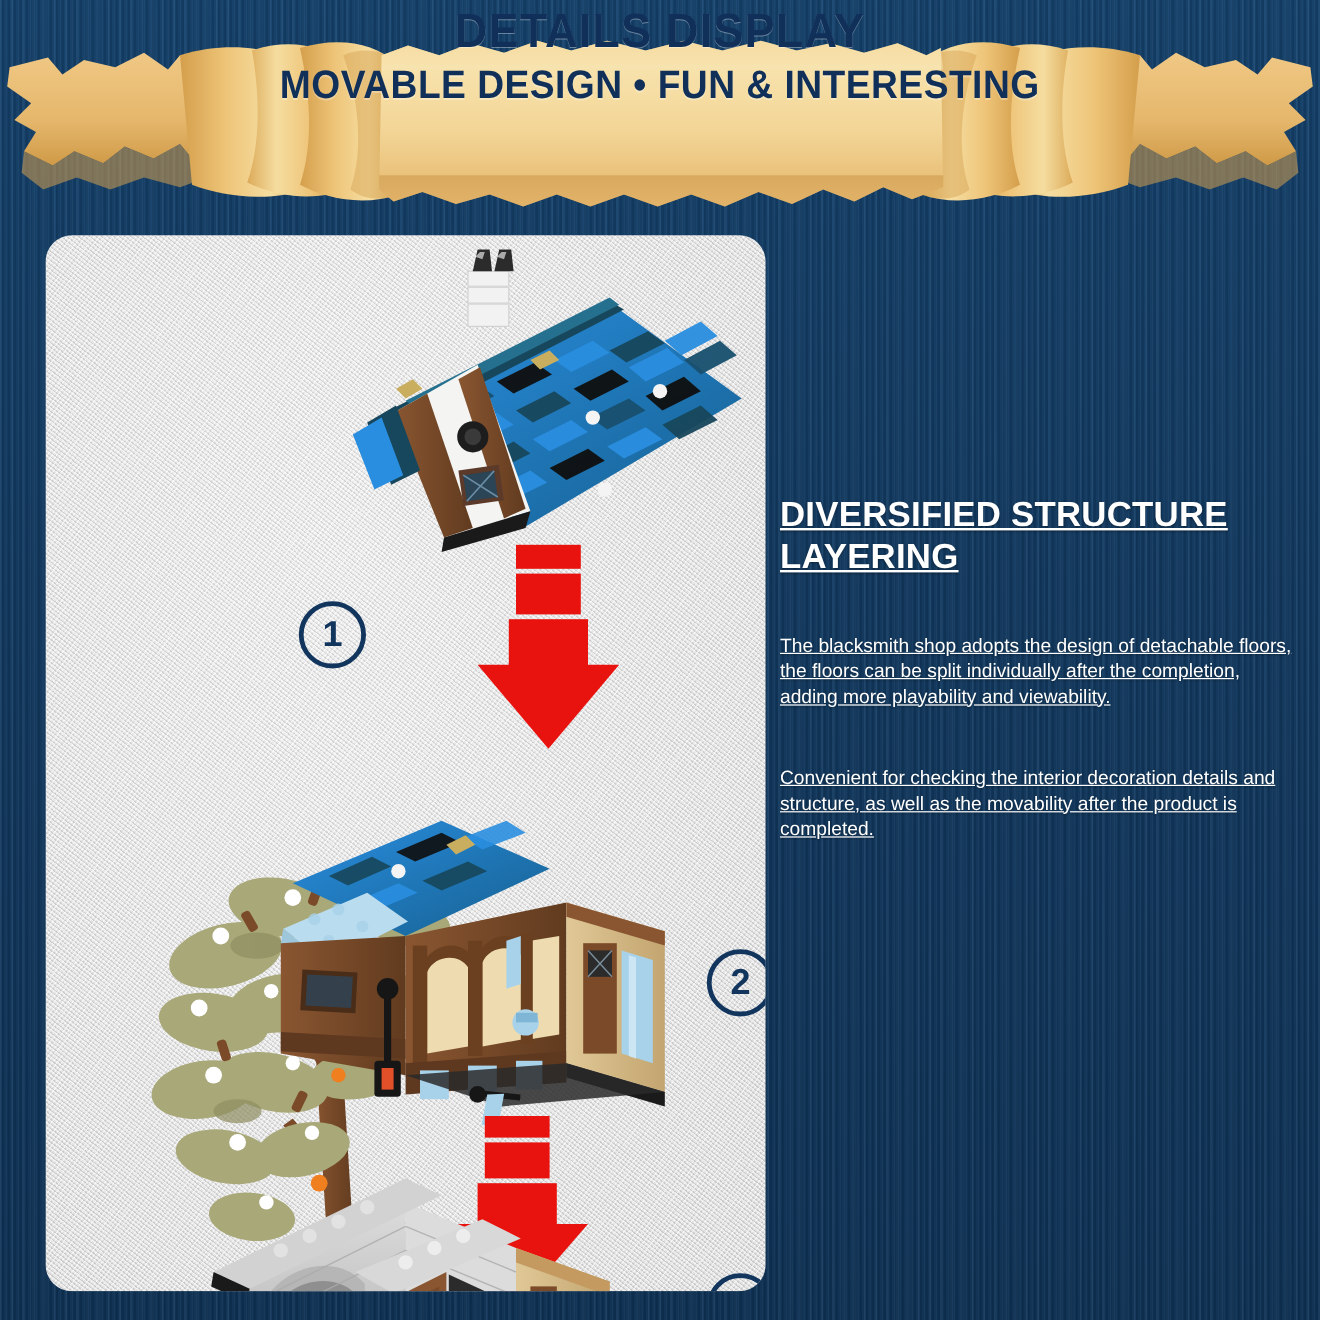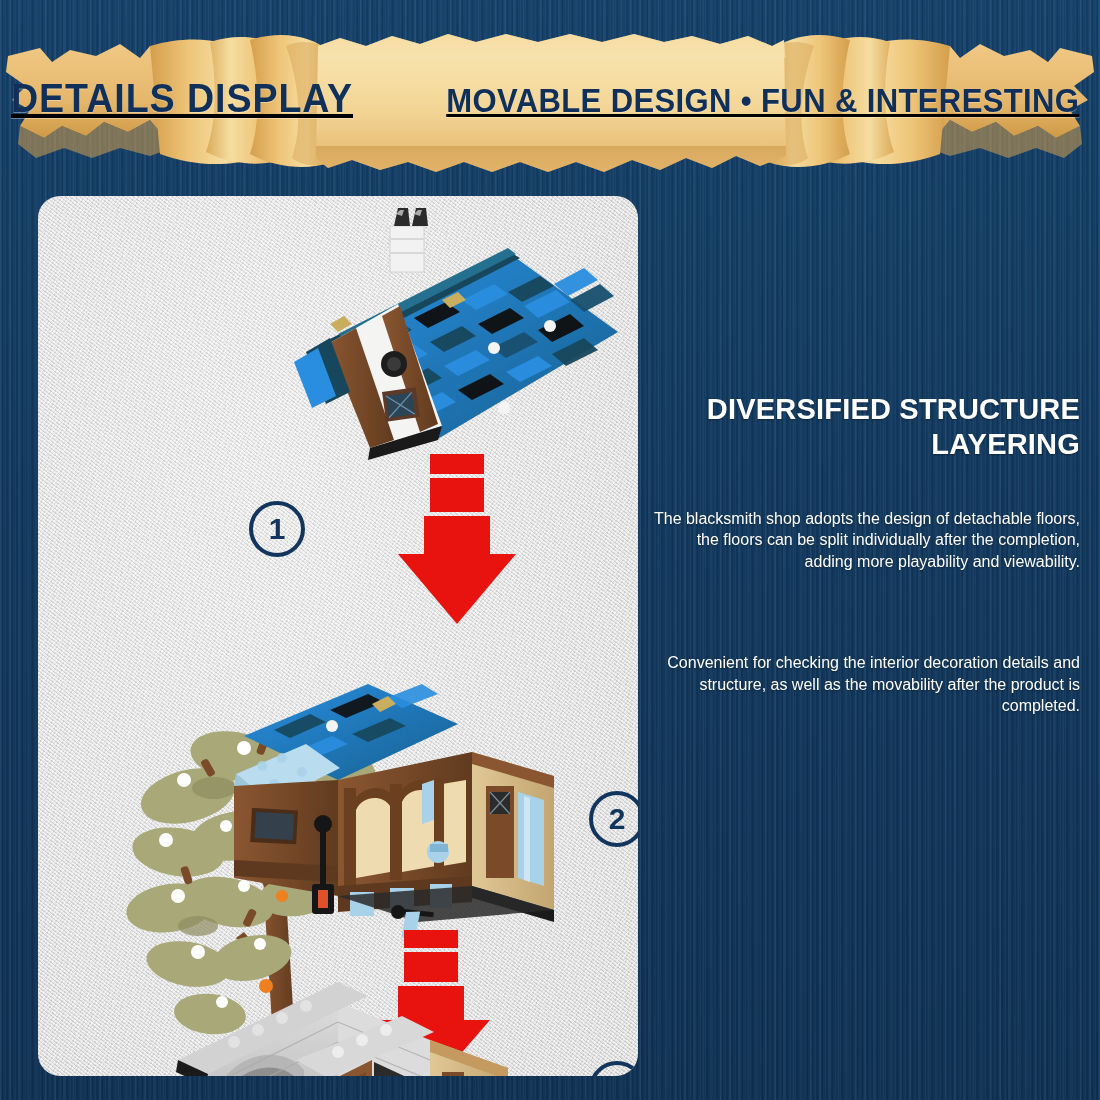--- a/index.html
+++ b/index.html
@@ -28,24 +28,23 @@
   }
 
   
   .banner-wrap {
     position:absolute; left:0; top:6px; width:1100px; height:185px;
   }
   .banner-wrap svg { display:block; width:1100px; height:185px; }
 
   .banner-text {
     position:absolute; left:0; top:0; width:1100px; height:185px;
-    display:flex; flex-direction:row;
-    align-items:center; justify-content:space-between;
+    display:flex; flex-direction:column;
+    align-items:center; justify-content:flex-start;
     pointer-events:none;
-    text-decoration:underline;
   }
   .title-main {
     font-size:40px; font-weight:bold; color:#10305a;
     letter-spacing:1.0px;
     transform:scaleX(0.94);
     line-height:1.03;
     text-shadow:0 1px 0 rgba(255,255,255,0.35);
   }
   .title-sub {
     font-size:33px; font-weight:bold; color:#10305a;
@@ -85,34 +84,34 @@
     color:#12355e; font-size:30px; font-weight:bold;
     font-family:"Liberation Sans", sans-serif;
     line-height:1;
   }
   #badge-1 { left:211px; top:305px; }
   #badge-2 { left:551px; top:595px; }
   #badge-3 { left:551px; top:865px; }
 
   
   .text-col {
-    position:absolute; left:650px; top:392px; width:430px;
-    text-align:right; color:#ffffff;
+    position:absolute; left:650px; top:412px; width:430px;
+    text-align:left; color:#ffffff;text-decoration:underline;
   }
   .col-heading {
     font-size:29px; font-weight:bold; line-height:1.22;
     letter-spacing:0.2px;
     text-shadow:0 1px 2px rgba(0,0,0,0.35);
   }
   .col-para {
     font-size:16px; line-height:1.34; font-weight:normal;
     text-shadow:0 1px 2px rgba(0,0,0,0.3);
   }
   #para-1 { margin-top:45px; }
-  #para-2 { margin-top:80px; }
+  #para-2 { margin-top:46px; }
 </style>
 </head>
 <body>
 
 <div class="page">
 
   <div class="banner-wrap">
     <svg viewBox="0 0 1100 185" xmlns="http://www.w3.org/2000/svg">
       <defs>
         <linearGradient id="pMain" x1="0" y1="0" x2="0" y2="1">

